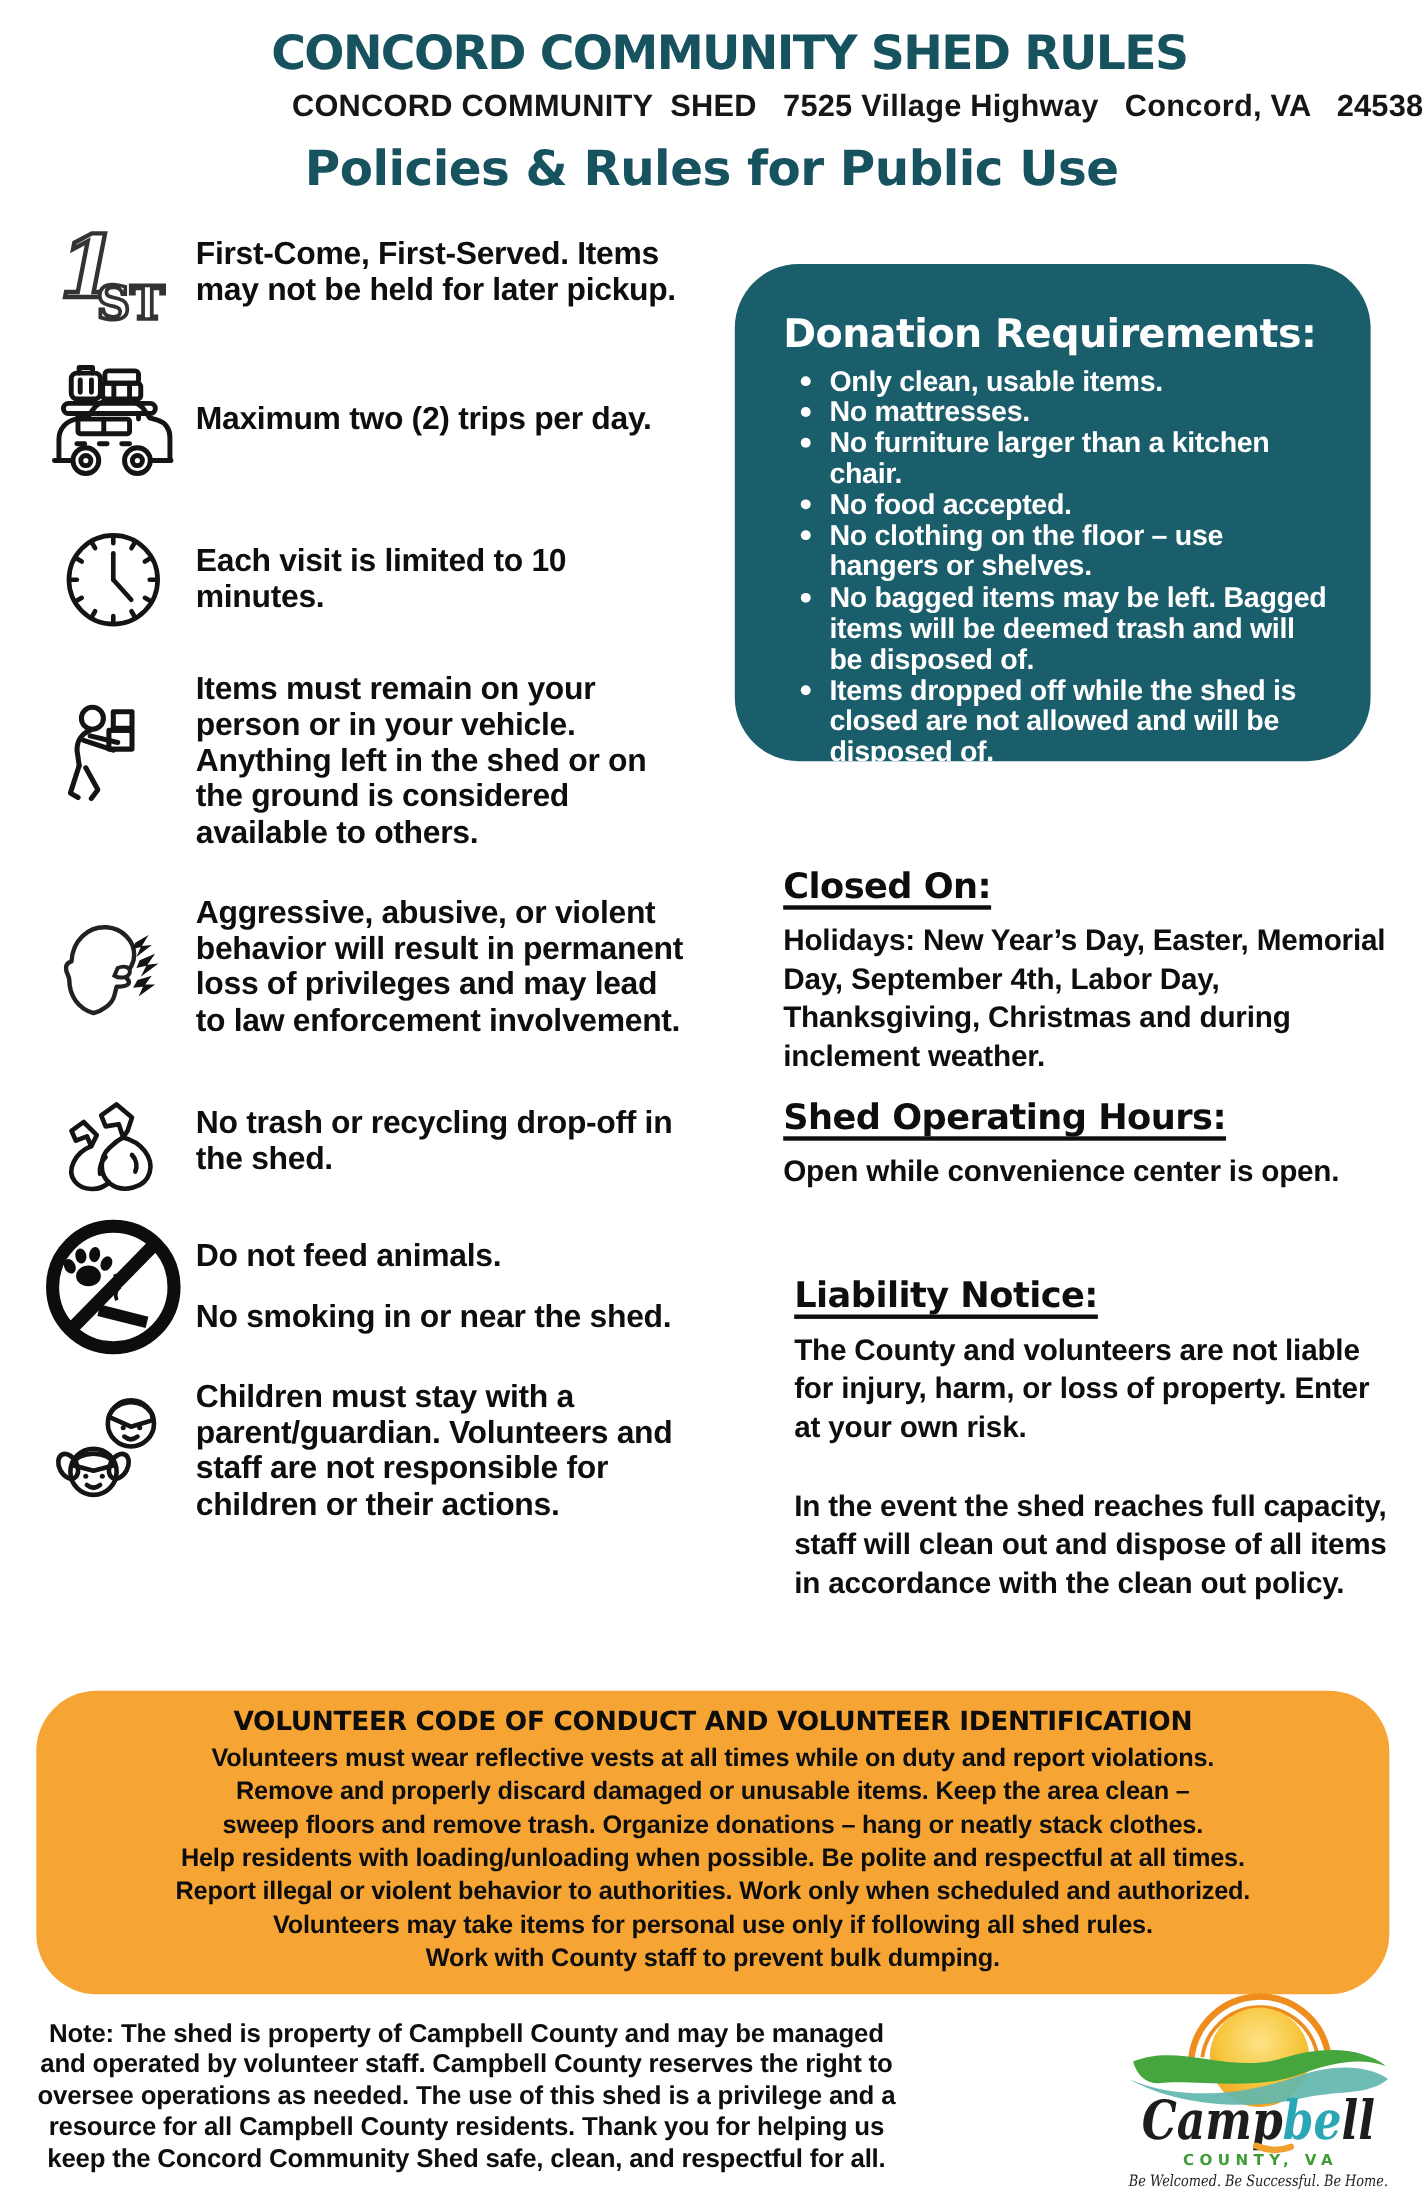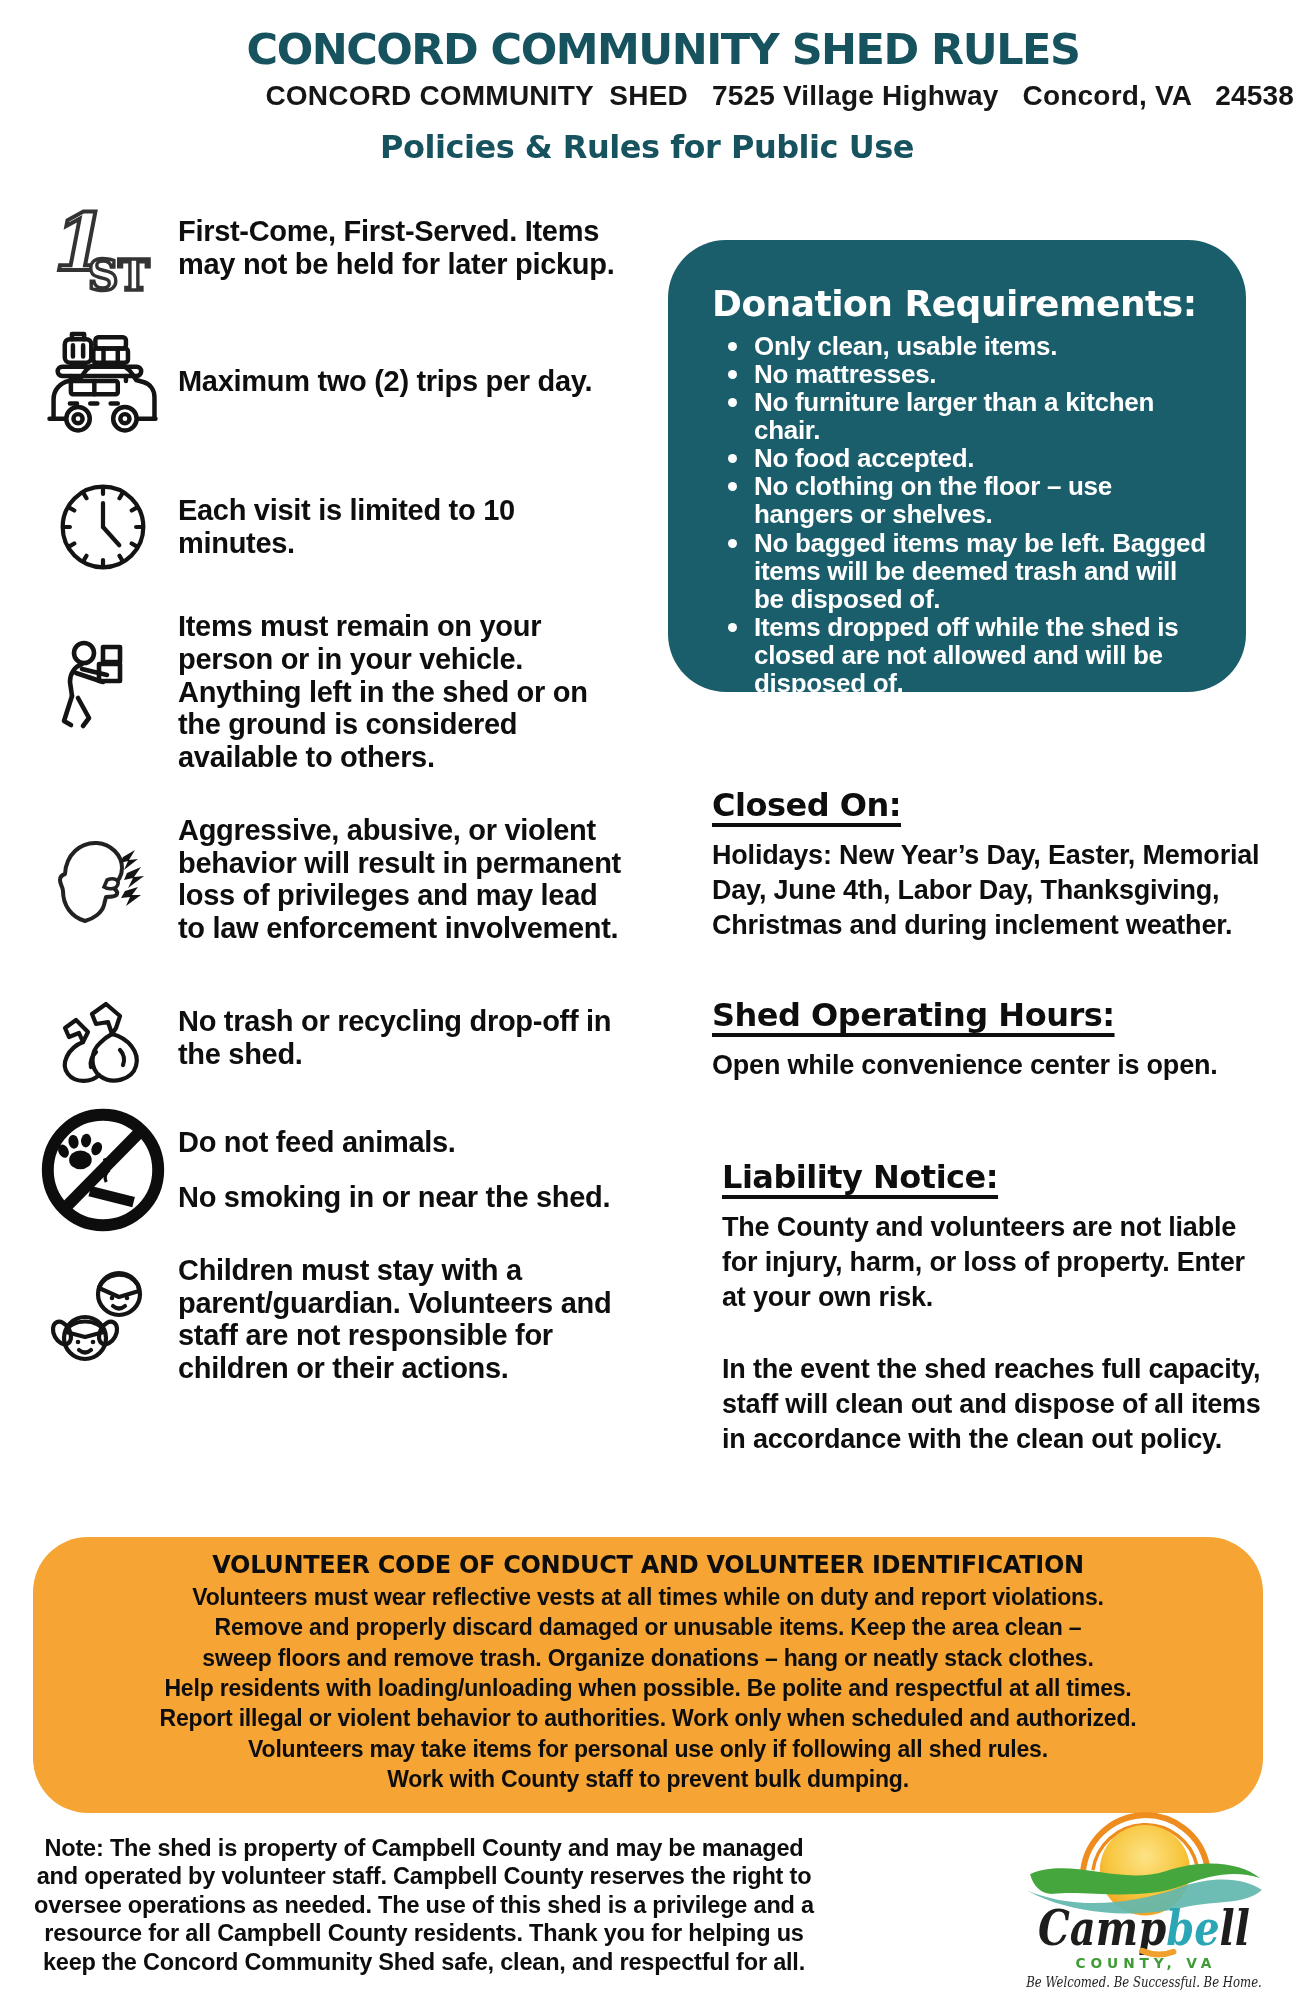--- a/index.html
+++ b/index.html
@@ -13,21 +13,21 @@
     position:absolute;top:24px;left:0;width:100%;text-align:center;
     font-family:"DejaVu Sans",sans-serif;font-weight:800;font-size:43px;
     letter-spacing:-1.5px;color:#17525F;padding-left:16px;
   }
   .sub-title{
     position:absolute;top:80px;left:0;width:100%;text-align:right;
     font-size:28px;color:#161616;white-space:pre;letter-spacing:0.2px;font-weight:bold;
   }
   .section-title{
     position:absolute;top:128px;left:0;width:100%;text-align:center;
-    font-family:"DejaVu Sans",sans-serif;font-weight:800;font-size:32px;
+    font-family:"DejaVu Sans",sans-serif;font-weight:800;font-size:44px;
     letter-spacing:-0.5px;color:#17525F;
   }
   
   .rules{position:absolute;left:28px;top:198px;width:645px;}
   .rule{display:flex;align-items:center;}
   .rule .icon-cell{flex:0 0 150px;display:flex;justify-content:center;align-items:center;}
   .rule .rule-text{
     width:445px;font-weight:bold;font-size:29px;line-height:1.13;
     letter-spacing:-0.3px;color:#0e0e0e;
   }
@@ -263,21 +263,21 @@
       <li>No furniture larger than a kitchen chair.</li>
       <li>No food accepted.</li>
       <li>No clothing on the floor – use hangers or shelves.</li>
       <li>No bagged items may be left. Bagged items will be deemed trash and will be disposed of.</li>
       <li>Items dropped off while the shed is closed are not allowed and will be disposed of.</li>
     </ul>
   </div>
 
   <div class="info-section sec-closed">
     <h3 class="info-heading">Closed On:</h3>
-    <p class="info-body">Holidays: New Year’s Day, Easter, Memorial Day, June 4th, Labor Day, Thanksgiving, Christmas and during inclement weather.</p>
+    <p class="info-body">Holidays: New Year’s Day, Easter, Memorial Day, September 4th, Labor Day, Thanksgiving, Christmas and during inclement weather.</p>
   </div>
 
   <div class="info-section sec-hours">
     <h3 class="info-heading">Shed Operating Hours:</h3>
     <p class="info-body">Open while convenience center is open.</p>
   </div>
 
   <div class="info-section sec-liability">
     <h3 class="info-heading">Liability Notice:</h3>
     <p class="info-body">The County and volunteers are not liable for injury, harm, or loss of property. Enter at your own risk.</p>

